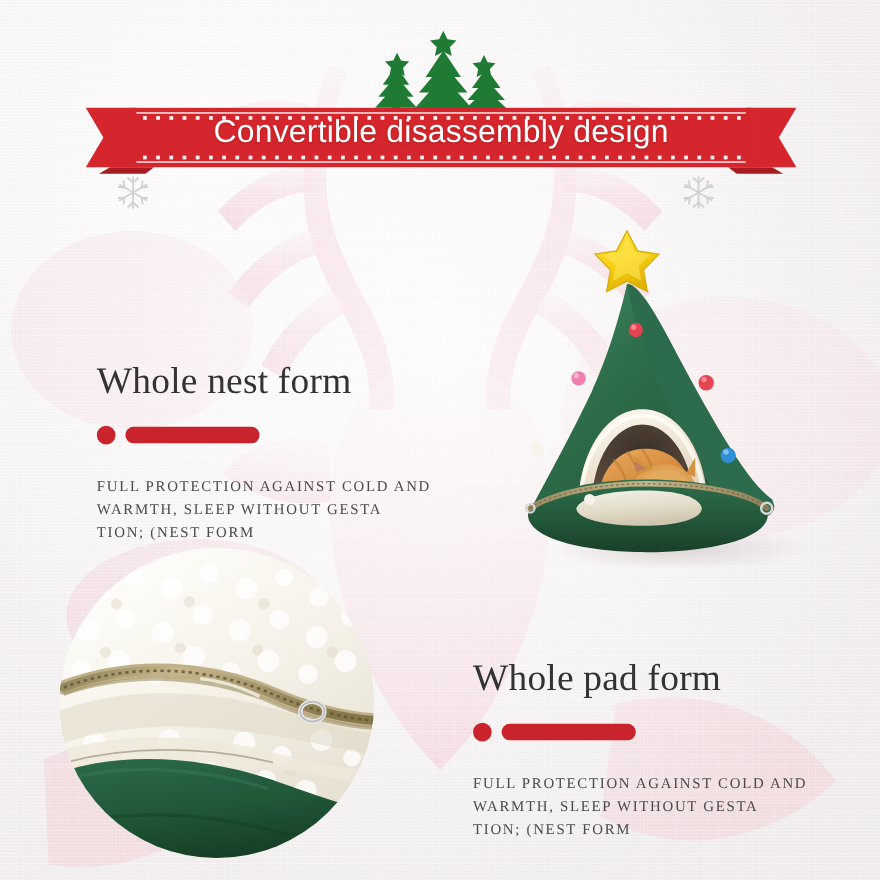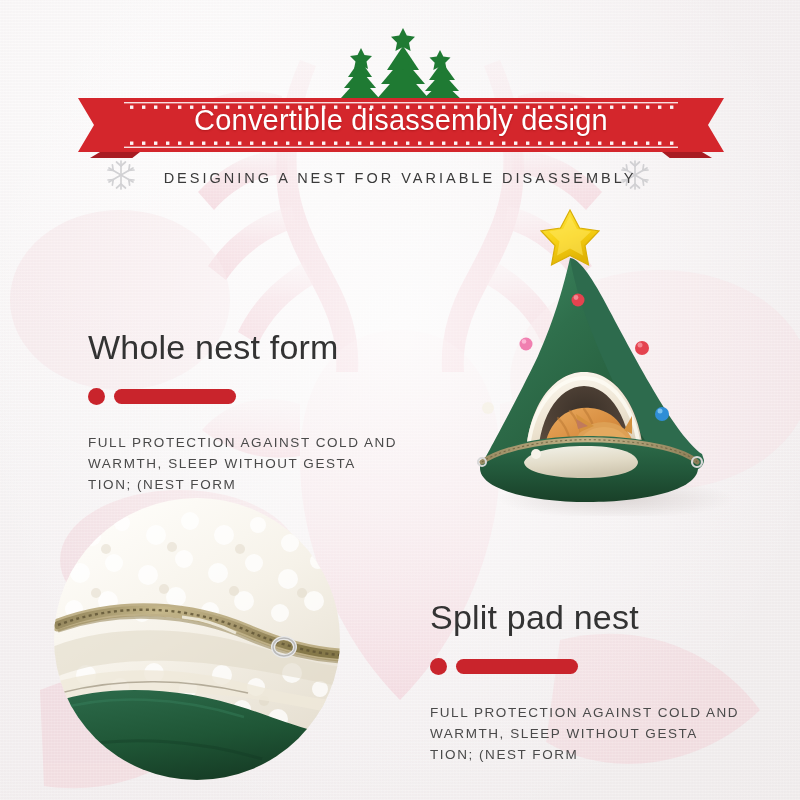--- a/index.html
+++ b/index.html
@@ -76,21 +76,21 @@
     font-weight:400;
     z-index:4;
   }
   .snowflake{
     position:absolute; top:158px; z-index:4; opacity:.82;
   }
   .snowflake.left{ left:104px; }
   .snowflake.right{ left:618px; }
 
   
-  .block{ position:absolute; z-index:6; }
+  .block{ position:absolute; z-index:6;font-family:Liberation Serif, serif; }
   .block-heading{
     color:#333333;
     font-size:34px;
     font-weight:400;
     letter-spacing:.2px;
     white-space:nowrap;
   }
   .accent-row{
     display:flex; align-items:center; gap:9px;
     margin-top:21px;
@@ -381,21 +381,20 @@
           <line x1="9.2" y1="12.4" x2="8.4" y2="6.8"></line>
         <line x1="24.8" y1="21.6" x2="30" y2="22"></line>
           <line x1="24.8" y1="21.6" x2="25.6" y2="27.2"></line>
         <line x1="9.2" y1="21.6" x2="4" y2="22"></line>
           <line x1="9.2" y1="21.6" x2="8.4" y2="27.2"></line>
         <line x1="24.8" y1="12.4" x2="30" y2="12"></line>
           <line x1="24.8" y1="12.4" x2="25.6" y2="6.8"></line>
       </g>
     </svg>
   </div>
-  <div class="subtitle">DESIGNING A NEST FOR VARIABLE DISASSEMBLY</div>
 
   <div class="product-photo">
     <svg width="296" height="320" viewBox="0 0 296 320" xmlns="http://www.w3.org/2000/svg">
       <defs>
         <linearGradient id="coneG" x1="0.1" y1="0" x2="0.95" y2="1">
           <stop offset="0%" stop-color="#3f8a63"></stop>
           <stop offset="35%" stop-color="#2f6f4c"></stop>
           <stop offset="70%" stop-color="#27603f"></stop>
           <stop offset="100%" stop-color="#1d4e33"></stop>
         </linearGradient>
@@ -630,21 +629,21 @@
     <div class="accent-row">
       <span class="accent-dot"></span>
       <span class="accent-bar"></span>
     </div>
     <div class="block-body">FULL PROTECTION AGAINST COLD AND
 WARMTH, SLEEP WITHOUT GESTA
 TION; (NEST FORM</div>
   </div>
 
   <div class="block" id="block-split">
-    <div class="block-heading">Split pad nest</div>
+    <div class="block-heading">Whole pad form</div>
     <div class="accent-row">
       <span class="accent-dot"></span>
       <span class="accent-bar"></span>
     </div>
     <div class="block-body">FULL PROTECTION AGAINST COLD AND
 WARMTH, SLEEP WITHOUT GESTA
 TION; (NEST FORM</div>
   </div>
 
 </div>

